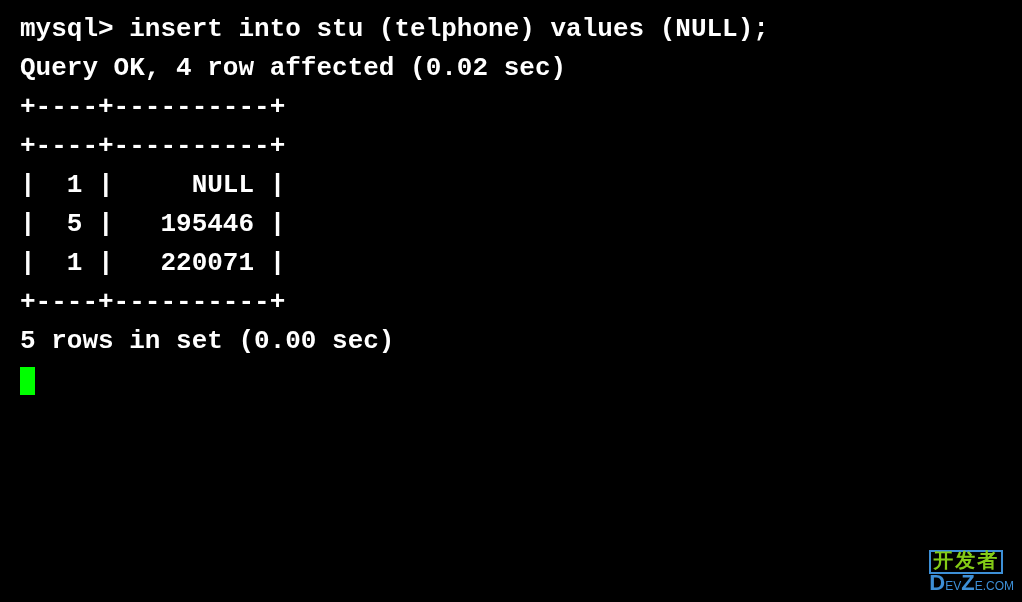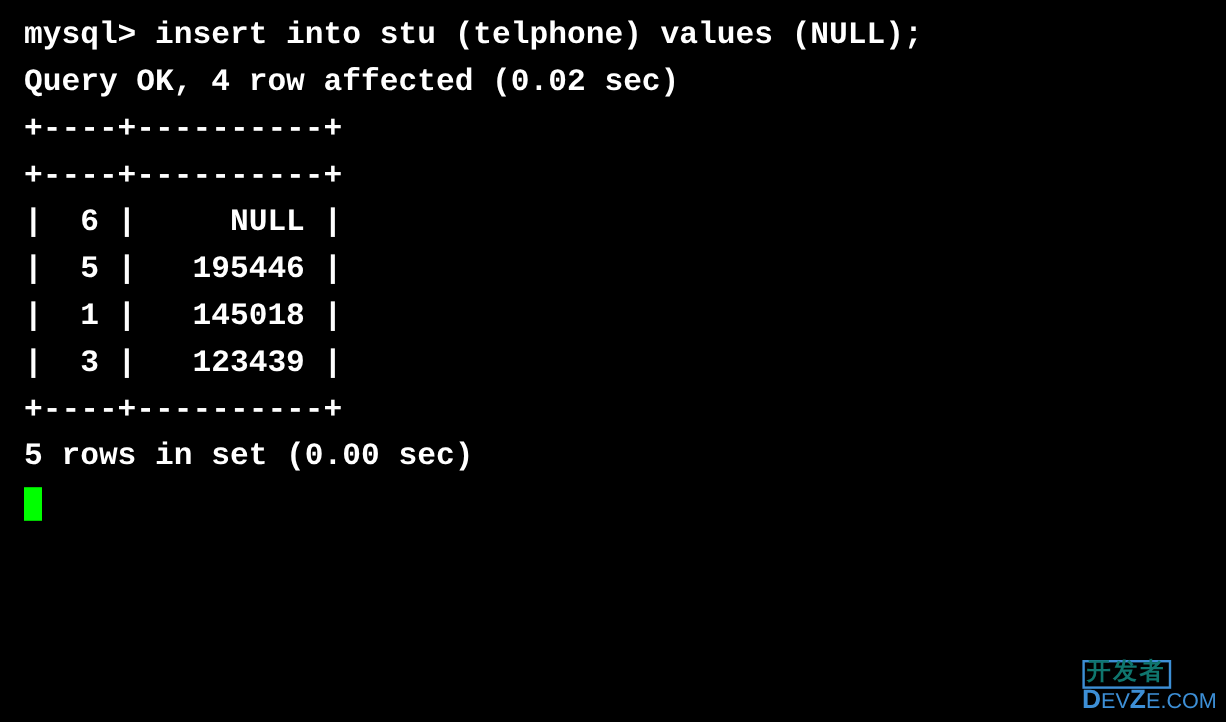--- a/index.html
+++ b/index.html
@@ -31,53 +31,52 @@
       vertical-align: text-bottom;
     }
     .watermark {
       position: absolute;
       bottom: 8px;
       right: 8px;
       text-align: left;
       line-height: 1;
     }
     .watermark-cn {
-      color: #0f766e;
+      color: #84cc16;
       font-size: 20px;
       font-weight: bold;
       letter-spacing: 2px;
       border: 2px solid #3d8fd6;
       padding: 0 2px;
       display: inline-block;
     }
     .watermark-en {
       color: #3d8fd6;
       font-size: 22px;
       font-weight: bold;
       font-family: Arial, sans-serif;
       margin-top: -2px;
     }
     .watermark-en .small {
-      font-size: 18px;
+      font-size: 12px;
       font-weight: normal;
     }
   </style>
 </head>
 <body>
 
 <div>
   <div class="line">mysql&gt; insert into stu (telphone) values (NULL);</div>
   <div class="line">Query OK, 4 row affected (0.02 sec)</div>
   <div class="line"></div>
   <div class="line">+----+----------+</div>
   <div class="line">+----+----------+</div>
-  <div class="line">|  6 |     NULL |</div>
+  <div class="line">|  1 |     NULL |</div>
   <div class="line">|  5 |   195446 |</div>
-  <div class="line">|  1 |   145018 |</div>
-  <div class="line">|  3 |   123439 |</div>
+  <div class="line">|  1 |   220071 |</div>
   <div class="line">+----+----------+</div>
   <div class="line">5 rows in set (0.00 sec)</div>
   <div class="line"></div>
   <div class="line"><span class="cursor"></span></div>
 </div>
 
 <div class="watermark">
   <div class="watermark-cn">开发者</div>
   <div class="watermark-en"><span>D</span><span class="small">EV</span><span>Z</span><span class="small">E.COM</span></div>
 </div>

